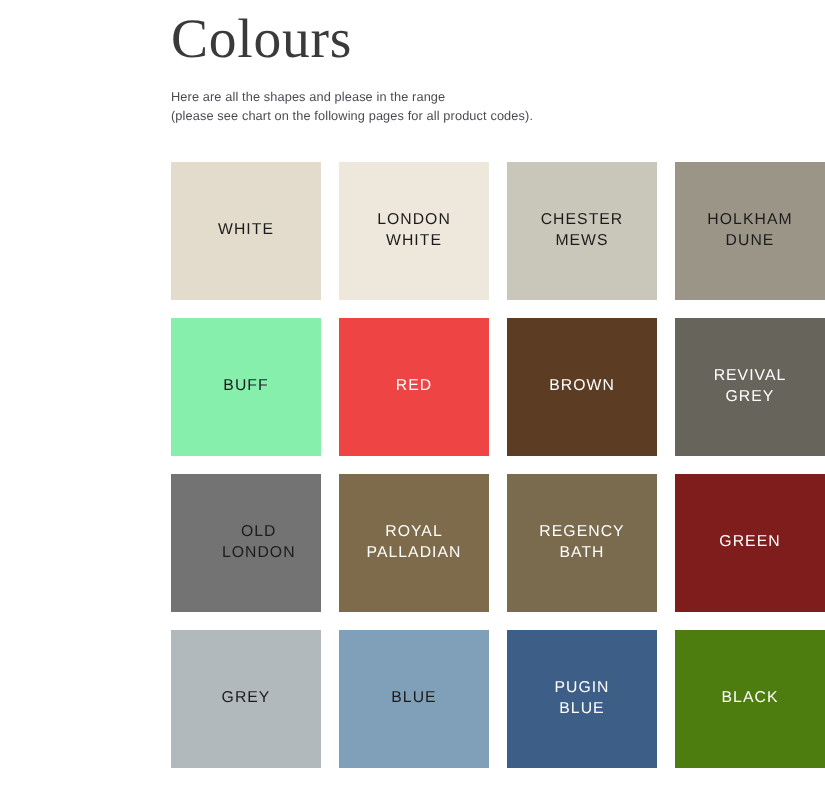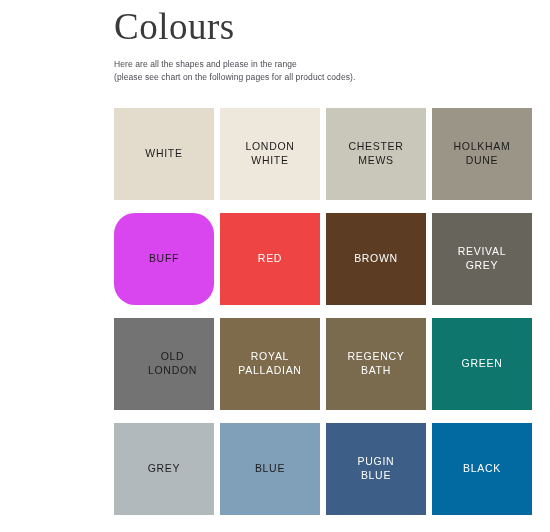--- a/index.html
+++ b/index.html
@@ -48,20 +48,21 @@
   .swatch-grid {
     position: absolute;
     left: 66px;
     top: 108px;
     width: 418px;
     display: grid;
     grid-template-columns: repeat(4, 100px);
     grid-template-rows: repeat(4, 92px);
     column-gap: 6px;
     row-gap: 13px;
+    gap: 12px;
   }
   .swatch {
     position: relative;
     width: 100px;
     height: 92px;
     display: flex;
     align-items: center;
     justify-content: center;
     box-sizing: border-box;
   }
@@ -99,21 +100,21 @@
 WHITE</div>
       </div>
       <div class="swatch" style="background-color: rgb(201, 199, 186);">
         <div class="swatch-label label-dark">CHESTER
 MEWS</div>
       </div>
       <div class="swatch" style="background-color: rgb(155, 149, 136);">
         <div class="swatch-label label-dark">HOLKHAM
 DUNE</div>
       </div>
-      <div class="swatch" style="background-color: #d946ef; border-radius: 21px;">
+      <div class="swatch" style="background-color: #86efac;">
         <div class="swatch-label label-dark">BUFF</div>
       </div>
       <div class="swatch" style="background-color: #ef4444;">
         <div class="swatch-label label-light">RED</div>
       </div>
       <div class="swatch" style="background-color: rgb(92, 61, 35);">
         <div class="swatch-label label-light">BROWN</div>
       </div>
       <div class="swatch" style="background-color: rgb(103, 100, 91); align-items: center;">
         <div class="swatch-label label-light">REVIVAL
@@ -124,31 +125,31 @@
 LONDON</div>
       </div>
       <div class="swatch" style="background-color: rgb(125, 107, 75);">
         <div class="swatch-label label-light">ROYAL
 PALLADIAN</div>
       </div>
       <div class="swatch" style="background-color: rgb(122, 106, 78);">
         <div class="swatch-label label-light">REGENCY
 BATH</div>
       </div>
-      <div class="swatch" style="background-color: #0f766e;">
+      <div class="swatch" style="background-color: #7f1d1d;">
         <div class="swatch-label label-light">GREEN</div>
       </div>
       <div class="swatch" style="background-color: rgb(178, 185, 189);">
         <div class="swatch-label label-dark">GREY</div>
       </div>
       <div class="swatch" style="background-color: rgb(127, 160, 184);">
         <div class="swatch-label label-dark">BLUE</div>
       </div>
       <div class="swatch" style="background-color: rgb(61, 94, 134); align-items: center;">
         <div class="swatch-label label-light">PUGIN
 BLUE</div>
       </div>
-      <div class="swatch" style="background-color: #0369a1;">
+      <div class="swatch" style="background-color: #4d7c0f;">
         <div class="swatch-label label-light">BLACK</div>
       </div>
     </div>
 
 </div>
 
 </body></html>

